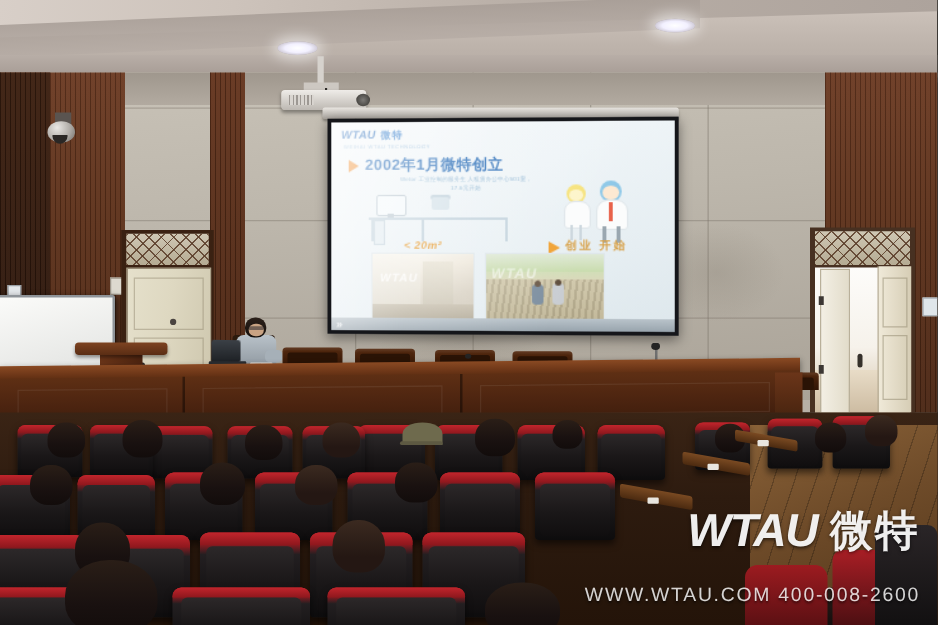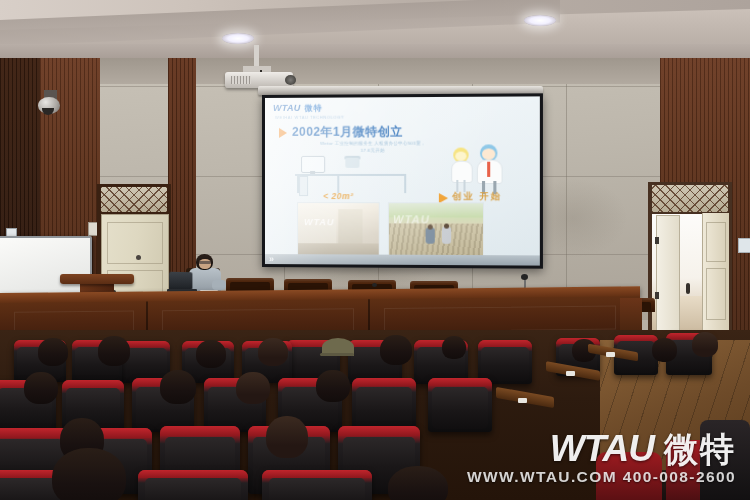--- a/index.html
+++ b/index.html
@@ -234,22 +234,22 @@
   .cap-brim{position:absolute;height:3px;border-radius:2px;background:#5d5942;}
 
   
   #wm{right:14px;bottom:14px;text-align:right;}
   #wm-row{display:flex;align-items:center;justify-content:flex-end;gap:10px;}
   #wm-wtau{font-family:"Liberation Sans",sans-serif;font-style:italic;font-weight:bold;font-size:37px;
     color:rgba(255,255,255,.93);letter-spacing:-1px;line-height:1;
     text-shadow:0 1px 3px rgba(0,0,0,.6);}
   #wm-cn{font-size:34px;font-weight:bold;color:rgba(255,255,255,.93);letter-spacing:2px;line-height:1;
     text-shadow:0 1px 3px rgba(0,0,0,.6);}
-  #wm-url{margin-top:1px;font-size:15.5px;color:rgba(255,255,255,.82);letter-spacing:1.4px;
-    text-shadow:0 1px 2px rgba(0,0,0,.6);font-weight:bold;}
+  #wm-url{margin-top:25px;font-size:15.5px;color:rgba(255,255,255,.82);letter-spacing:1.4px;
+    text-shadow:0 1px 2px rgba(0,0,0,.6);}
 
   
   #pr-chairback{left:186px;top:268px;width:34px;height:26px;background:#2b1a0d;border-radius:3px;}
   #pr-head{left:196px;top:254px;width:17px;height:16px;border-radius:48% 48% 44% 44%;
     background:linear-gradient(180deg,#2b201a,#15100d);}
   #pr-face{left:199px;top:259px;width:12px;height:10px;border-radius:45%;background:#c9a383;}
   #pr-glass{left:199px;top:261px;width:12px;height:3px;background:rgba(40,40,45,.55);border-radius:1px;}
   #pr-body{left:189px;top:268px;width:32px;height:27px;border-radius:6px 6px 0 0;
     background:linear-gradient(180deg,#b9c2c9,#8d969e);}
   #pr-arm{left:212px;top:280px;width:14px;height:10px;border-radius:4px;background:#a6b0b8;}

